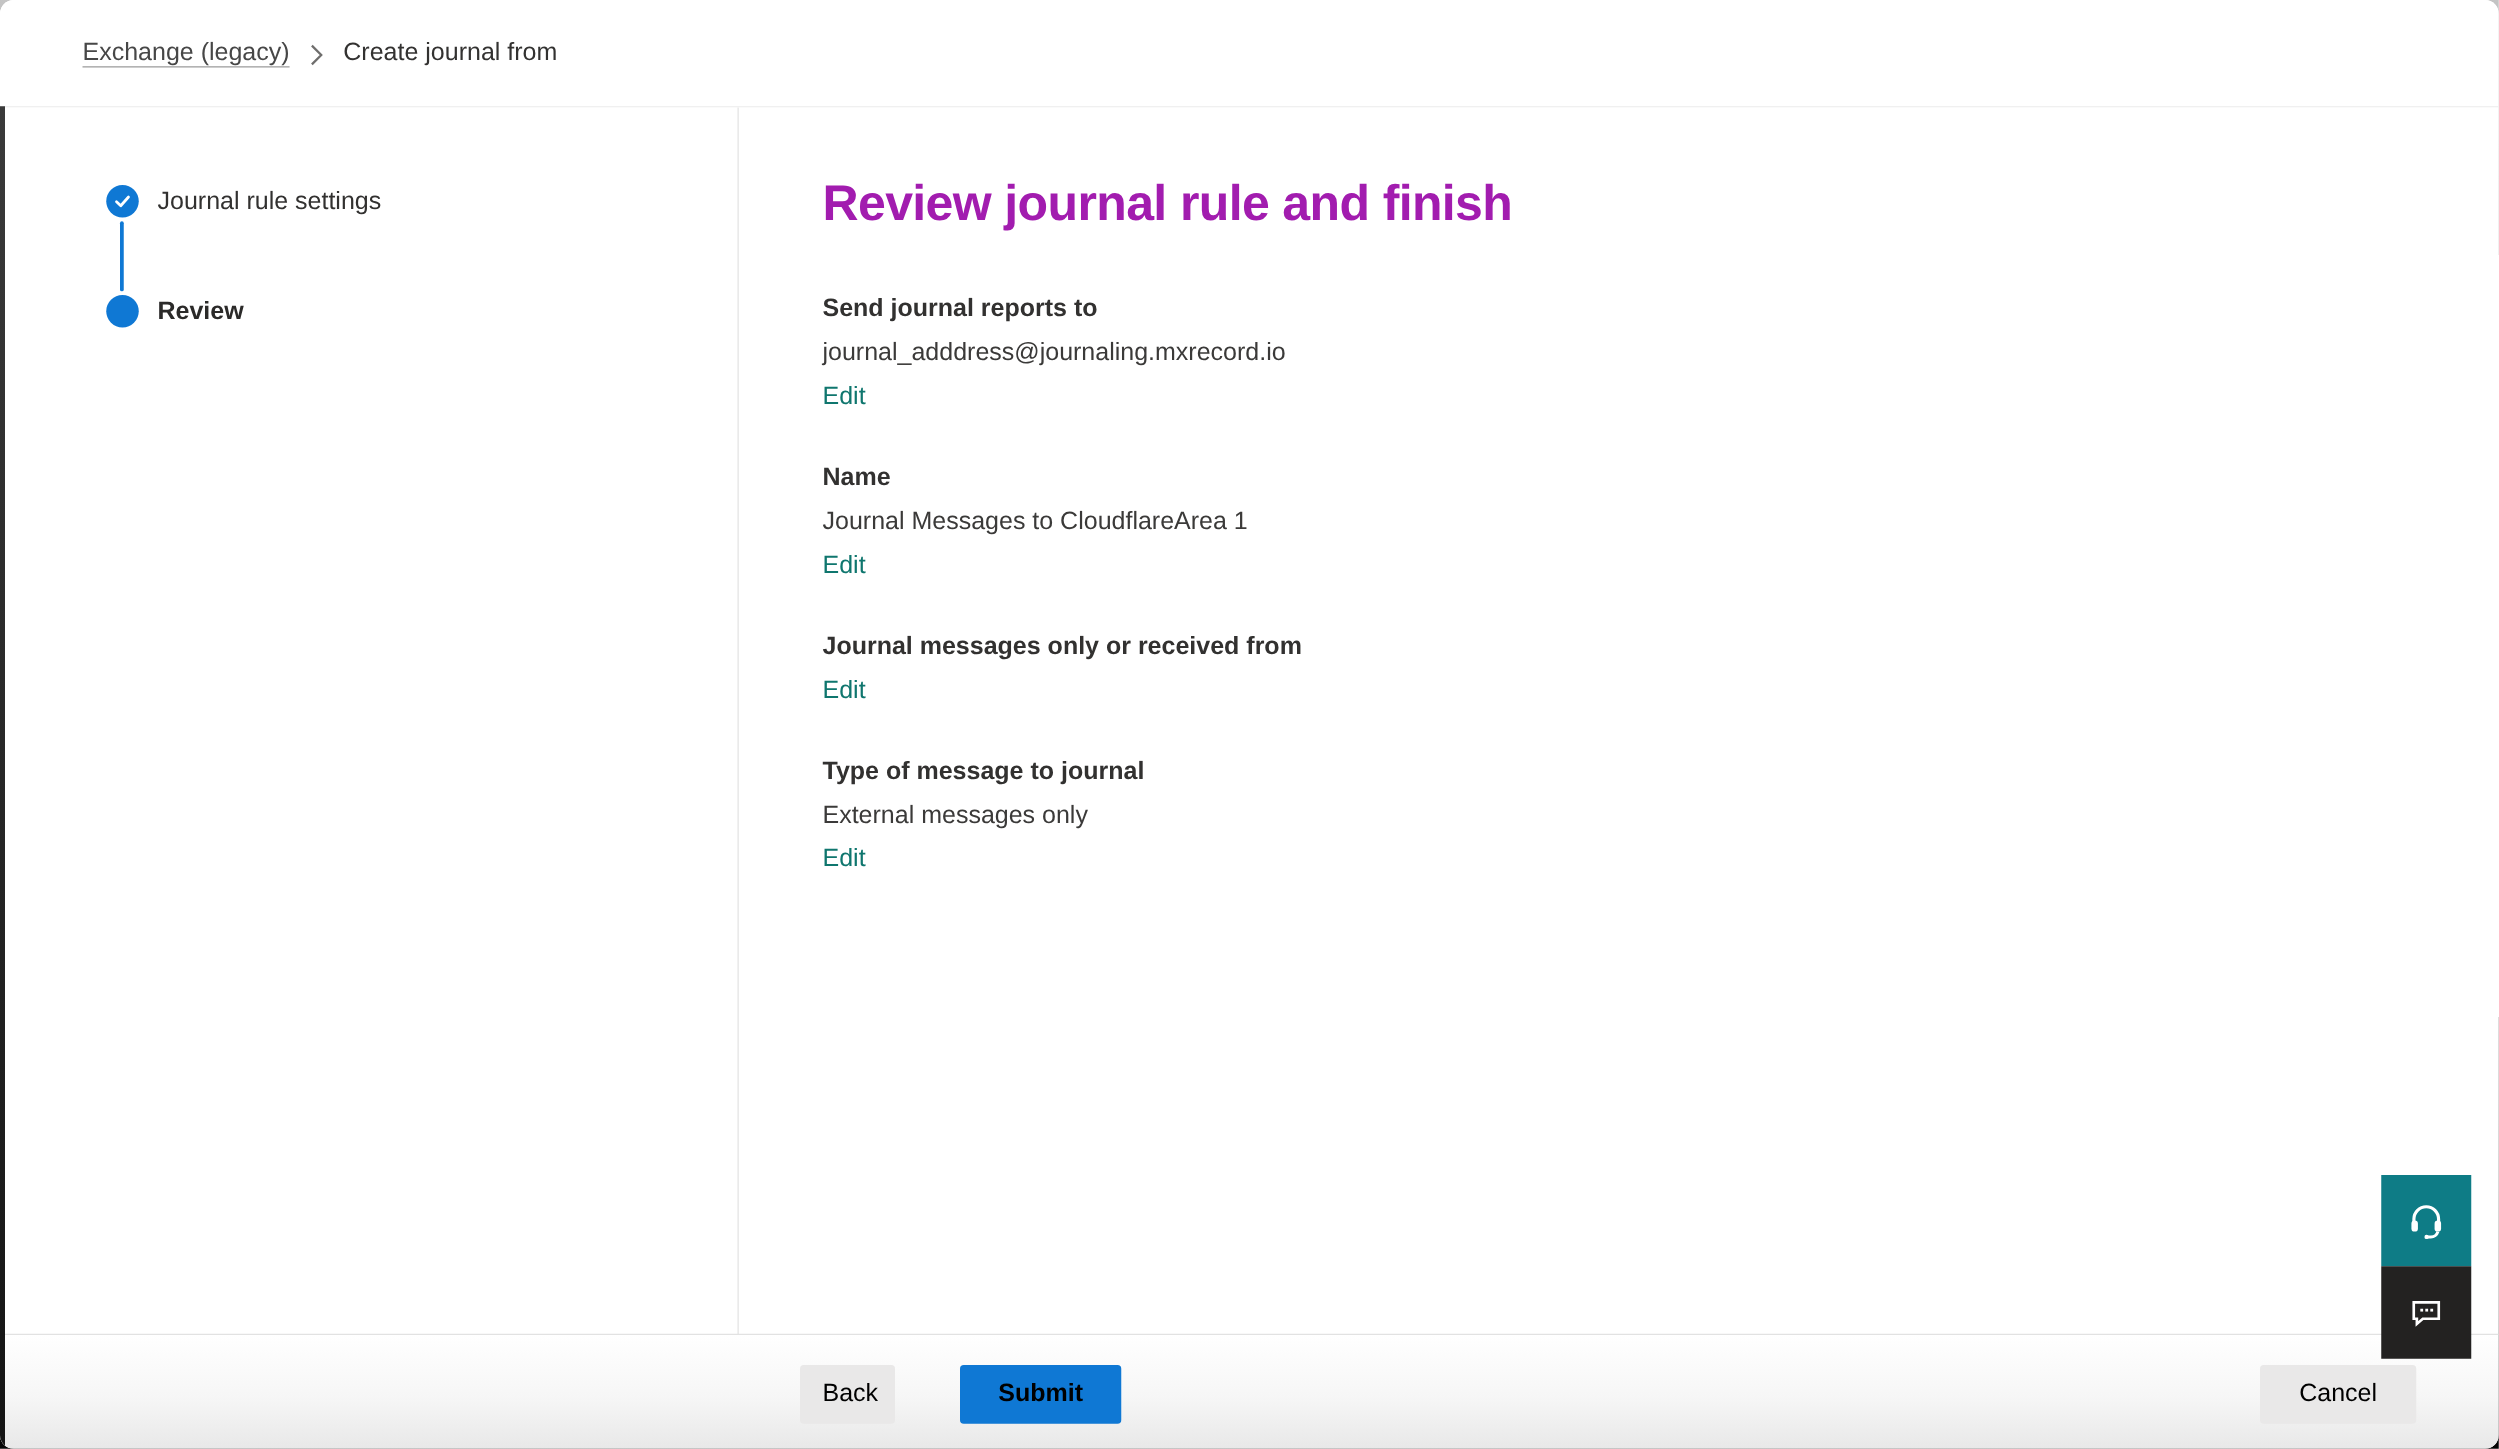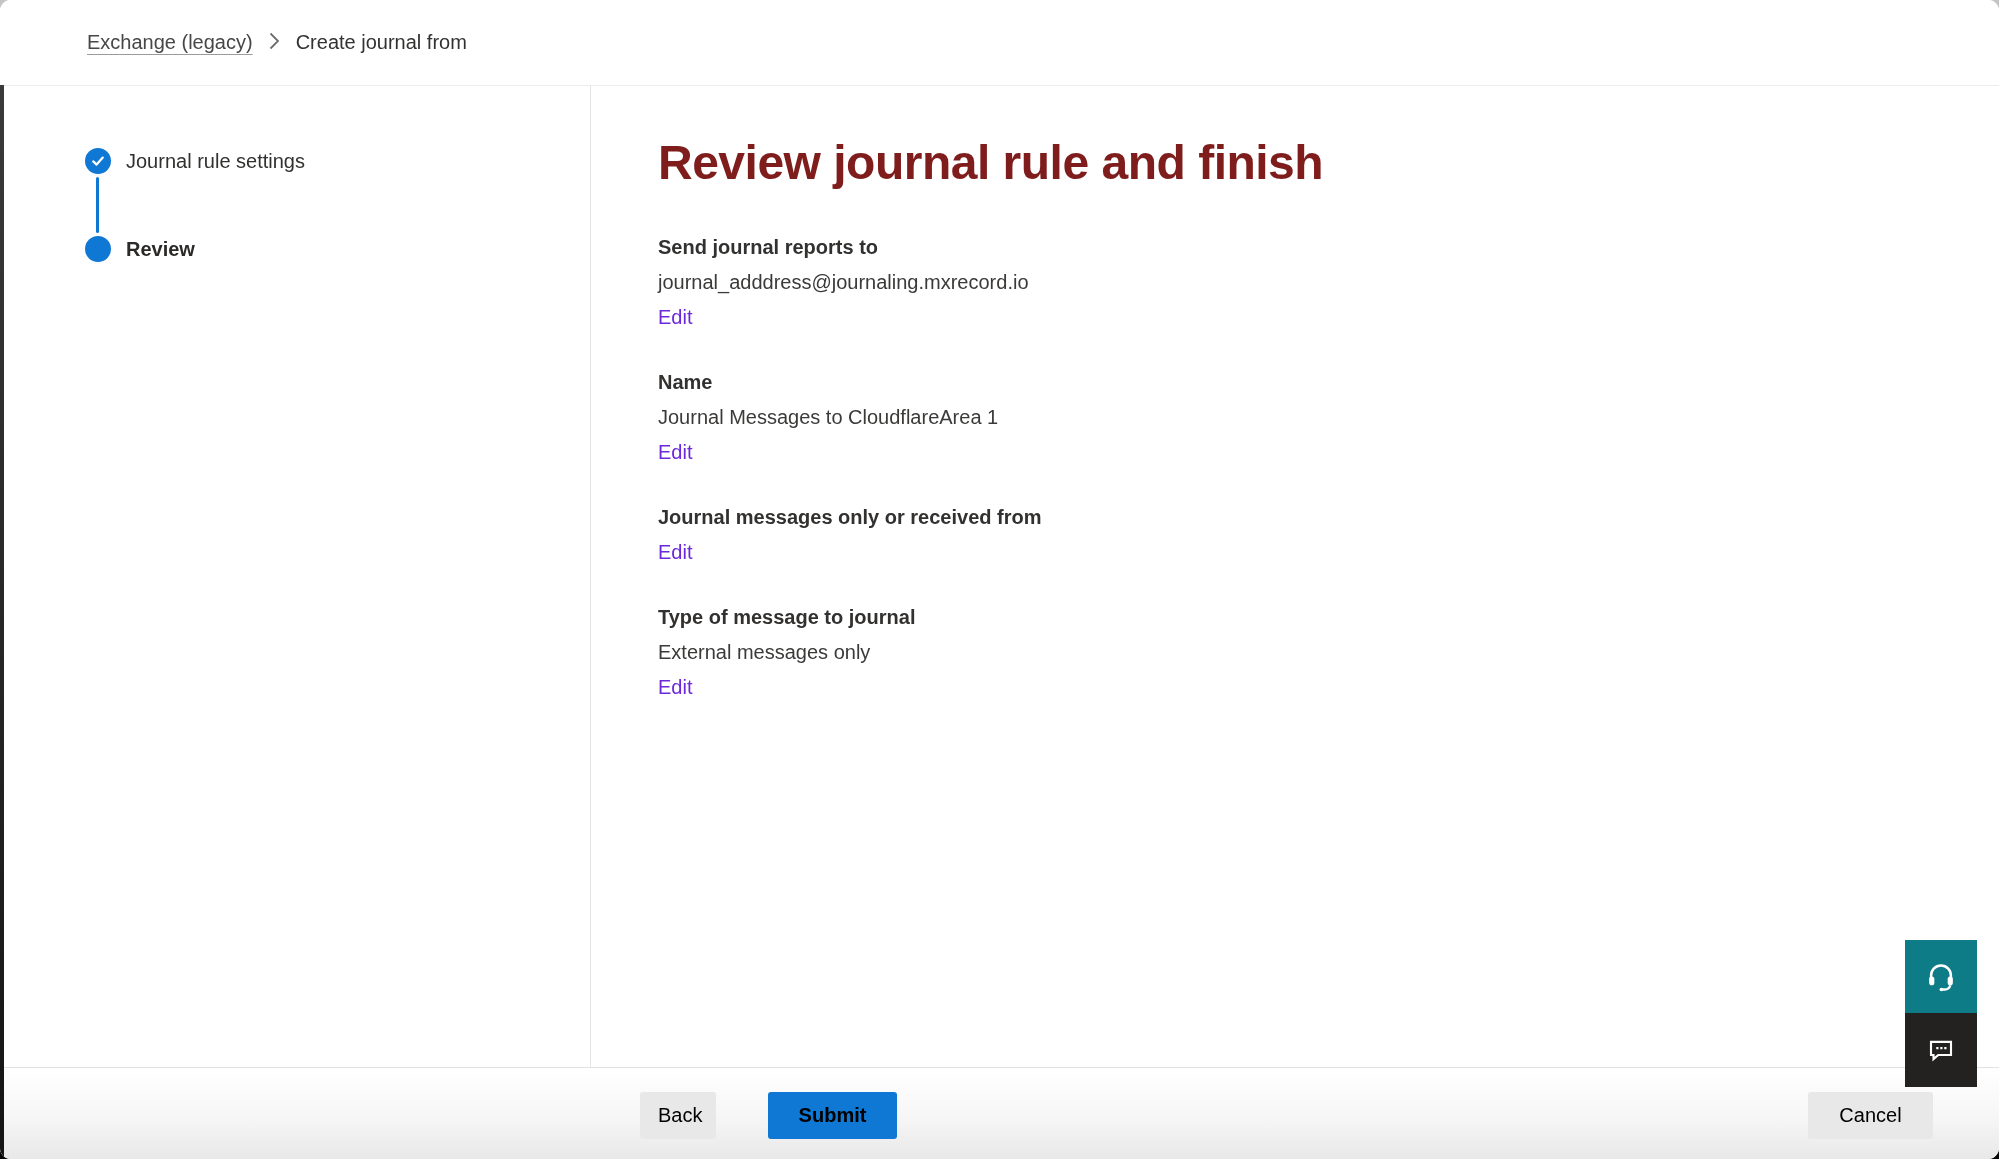--- a/index.html
+++ b/index.html
@@ -20,21 +20,21 @@
   .left-edge{
     position:absolute;left:0;top:85px;bottom:0;width:4px;
     background:linear-gradient(180deg,#3a3a3a,#141414);
   }
   
   .topbar{
     position:absolute;top:0;left:0;right:0;height:85px;
     background:#fff;border-bottom:1px solid #ececec;
     display:flex;align-items:center;
   }
-  .breadcrumb{display:flex;margin-left:87px;font-size:20px;}
+  .breadcrumb{display:flex;align-items:center;margin-left:66px;font-size:20px;}
   .crumb-link{
     color:#474747;text-decoration:underline;text-decoration-color:#9b9b9b;
     text-underline-offset:5px;text-decoration-thickness:1px;cursor:pointer;
   }
   .crumb-sep{display:inline-flex;margin:0 16px;position:relative;top:1px;}
   .crumb-current{color:#333231;}
   
   .content-row{
     position:absolute;top:86px;left:0;right:0;bottom:91px;
     display:flex;background:#fff;
@@ -54,30 +54,30 @@
   .step-label{margin-left:15px;font-size:20px;color:#323130;}
   .step-label.bold{font-weight:700;color:#2b2a29;}
   .step-connector{
     width:3px;height:56px;background:#0f78d4;
     margin:3px 0 3px 11px;border-radius:2px;
   }
   
   .main{flex:1;padding:48px 40px 0 67px;box-sizing:border-box;}
   .page-title{
     margin:0 0 38px 0;
-    font-size:48px;line-height:58px;font-weight:700;
-    letter-spacing:-0.5px;color:#7f1d1d;
+    font-size:40px;line-height:58px;font-weight:700;
+    letter-spacing:-0.5px;color:#a21caf;
   }
   .review-section{margin-bottom:30px;}
   .s-label{font-size:20px;line-height:35px;font-weight:700;color:#323130;}
   .s-value{font-size:20px;line-height:35px;color:#3b3a39;}
   .s-value:empty{display:none;}
   .s-edit{
     display:inline-block;font-size:20px;line-height:35px;
-    color:#6d28d9;cursor:pointer;text-decoration:none;
+    color:#0f766e;cursor:pointer;text-decoration:none;
   }
   
   .footer{
     position:absolute;left:0;right:0;bottom:0;height:91px;
     border-top:1px solid #e2e2e2;
     background:linear-gradient(180deg,#ffffff 0%,#f6f6f6 55%,#e8e8e8 100%);
   }
   .btn{
     position:absolute;top:24px;height:47px;
     border:none;border-radius:3px;

